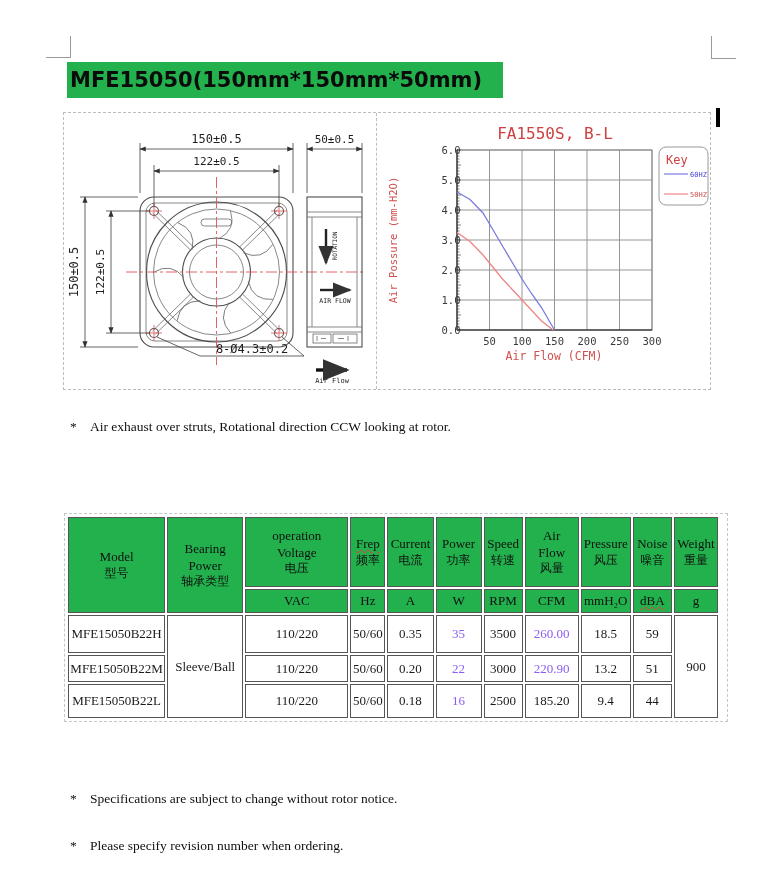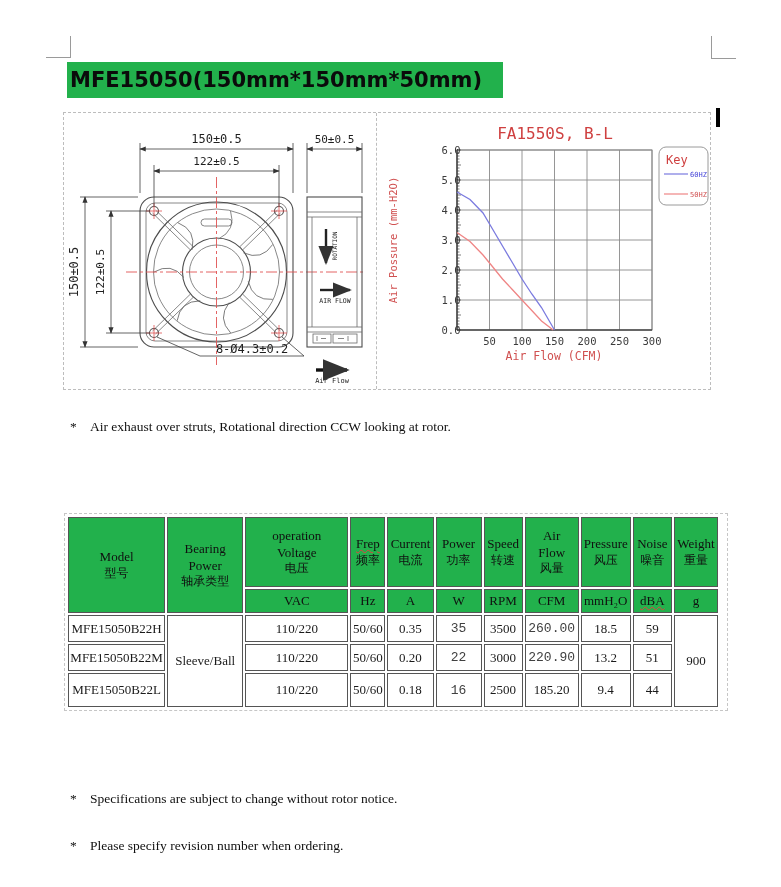--- a/index.html
+++ b/index.html
@@ -43,21 +43,21 @@
         border-radius:50%;display:flex;align-items:center;justify-content:center;
         color:#2f7d4b;font-size:12.5px;letter-spacing:0.4px;}
 
   .spec-table-wrap{position:absolute;left:64px;top:513px;width:660px;border:1px dashed #c6c6c6;padding:1px;}
   table.spec{border-collapse:separate;border-spacing:2px;table-layout:fixed;width:654px;
         font-size:13px;color:#1a1a1a;}
   table.spec td{border:1px solid #555;text-align:center;vertical-align:middle;background:#fff;padding:0;overflow:hidden;}
   table.spec td.hd{background:#22b14c;color:#101010;}
   .zh{font-size:12px;line-height:1.25;}
   .en{line-height:1.25;}
-  .muted{color:#404040;font-family:Liberation Mono, monospace;}
+  .muted{color:#8b5cf6;}
   .sp{text-decoration:underline;text-decoration-style:wavy;text-decoration-color:#e04040;text-decoration-thickness:1px;}
 </style>
 </head>
 <body>
 
 <div class="page">
 
   <div class="mark" style="left:70px;top:36px;width:1px;height:22px;"></div>
   <div class="mark" style="left:46px;top:57px;width:25px;height:1px;"></div>
   <div class="mark" style="left:711px;top:36px;width:1px;height:23px;"></div>
@@ -385,21 +385,21 @@
         <td class="hd">VAC</td>
         <td class="hd">Hz</td>
         <td class="hd">A</td>
         <td class="hd">W</td>
         <td class="hd">RPM</td>
         <td class="hd">CFM</td>
         <td class="hd">mmH₂O</td>
         <td class="hd sp">dBA</td>
         <td class="hd">g</td>
       </tr>
-      <tr style="height:27px">
+      <tr style="height:38px">
         <td>MFE15050B22H</td>
         <td rowspan="3">Sleeve/Ball</td>
         <td>110/220</td>
         <td>50/60</td>
         <td>0.35</td>
         <td class="muted">35</td>
         <td>3500</td>
         <td class="muted">260.00</td>
         <td>18.5</td>
         <td>59</td>

